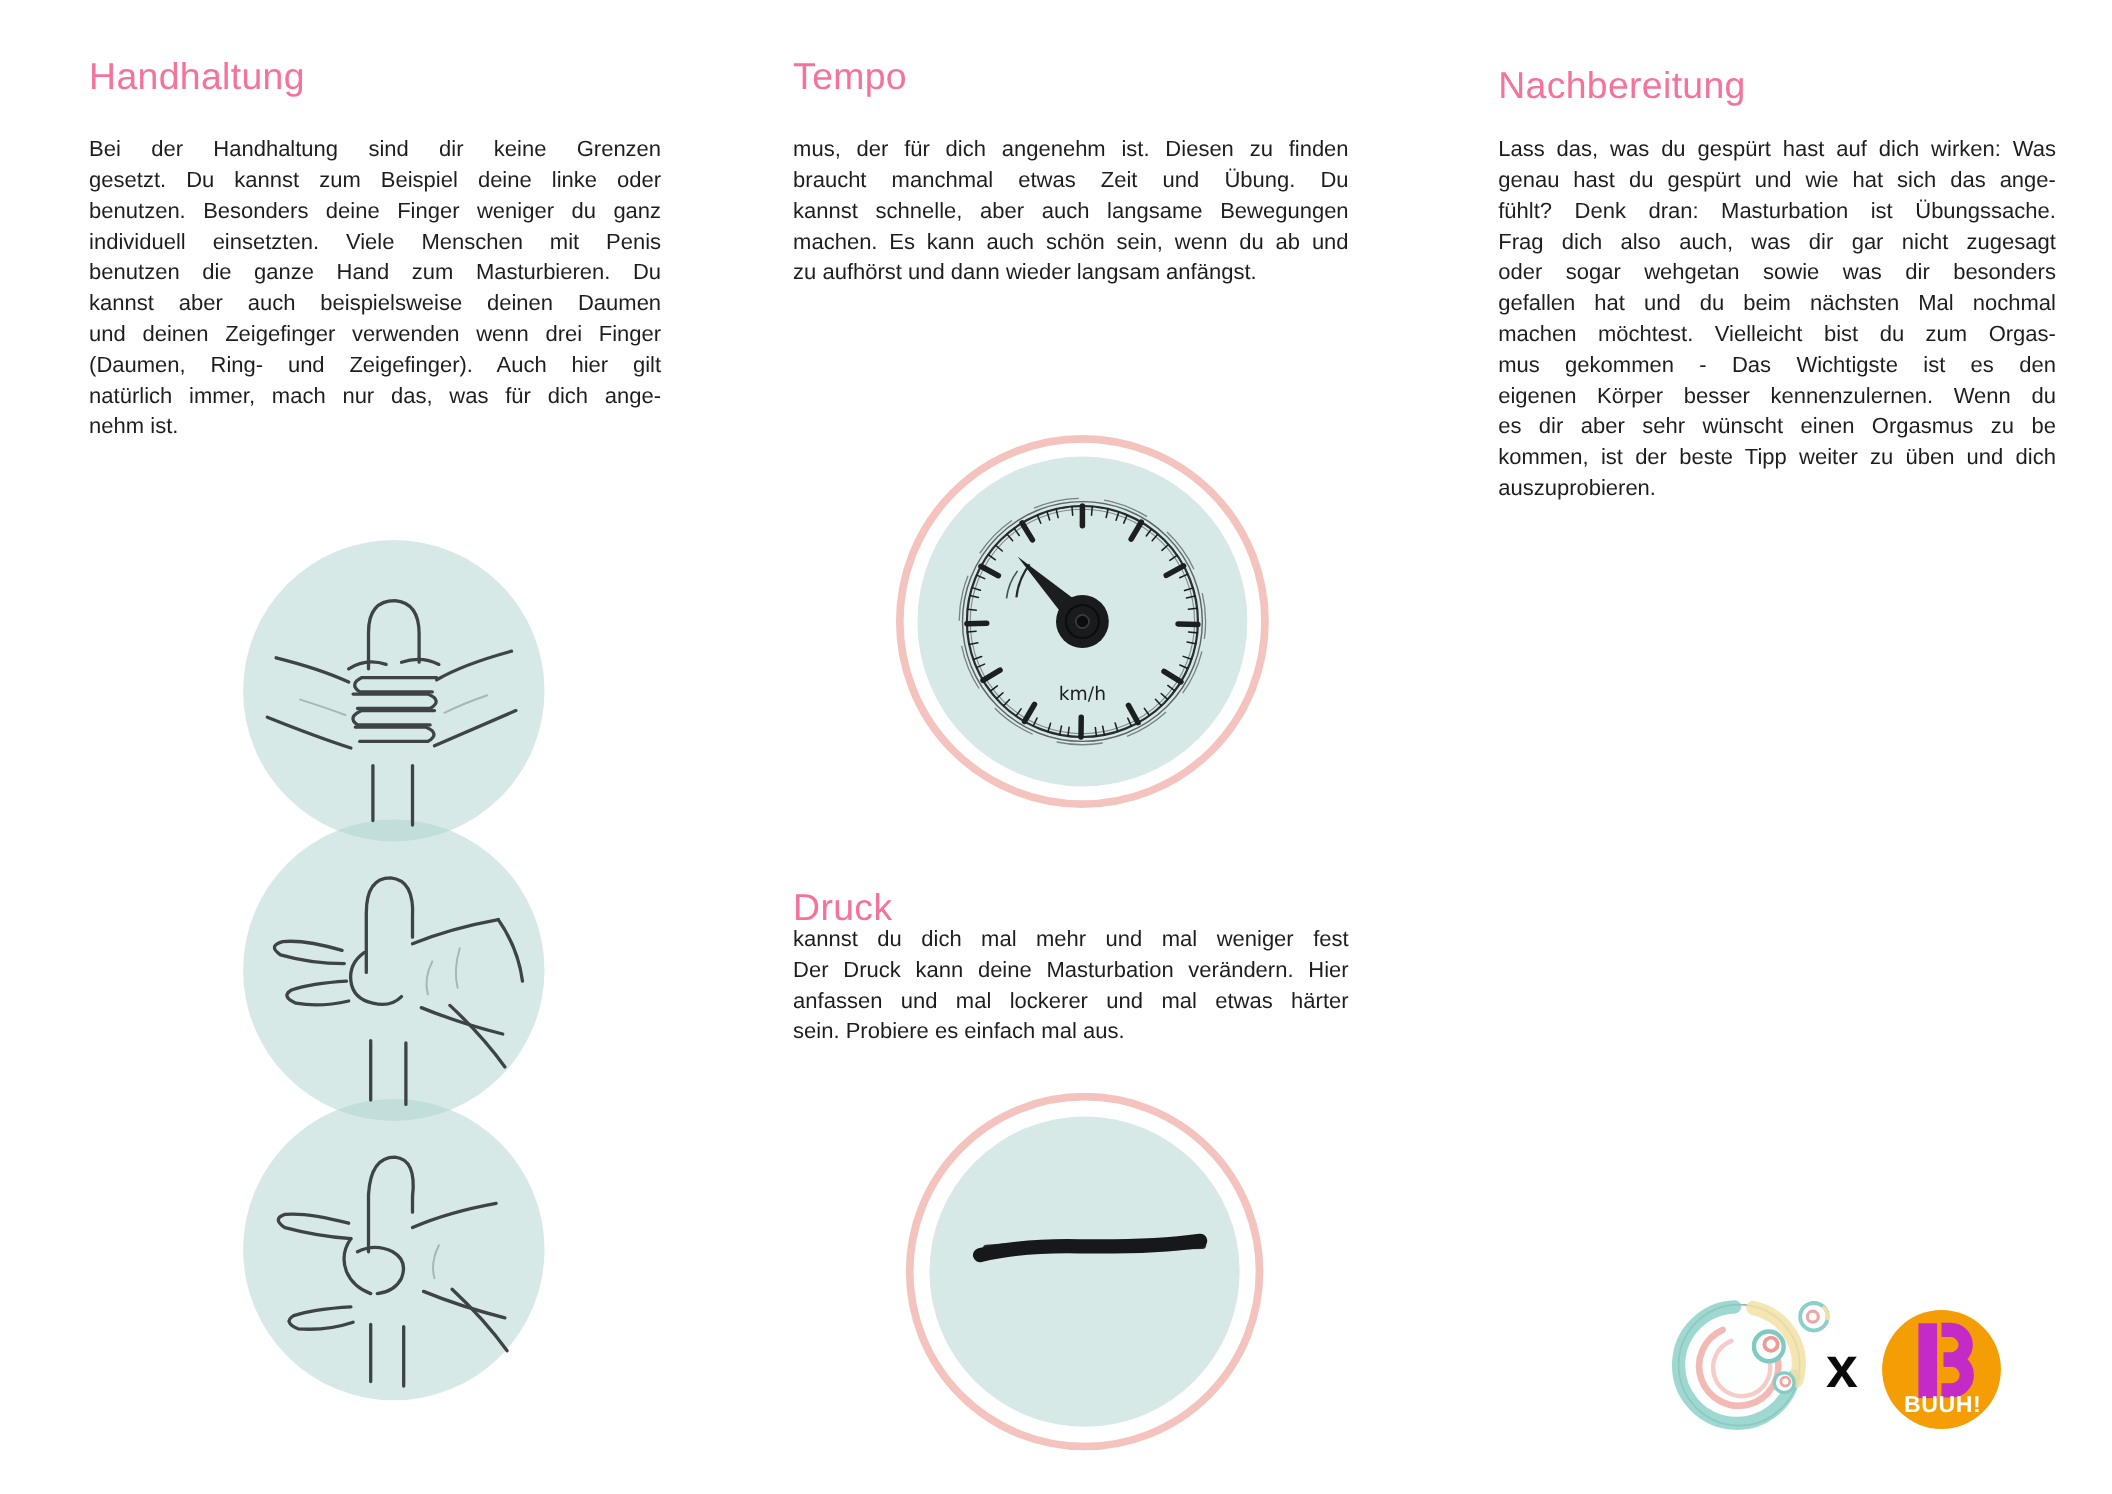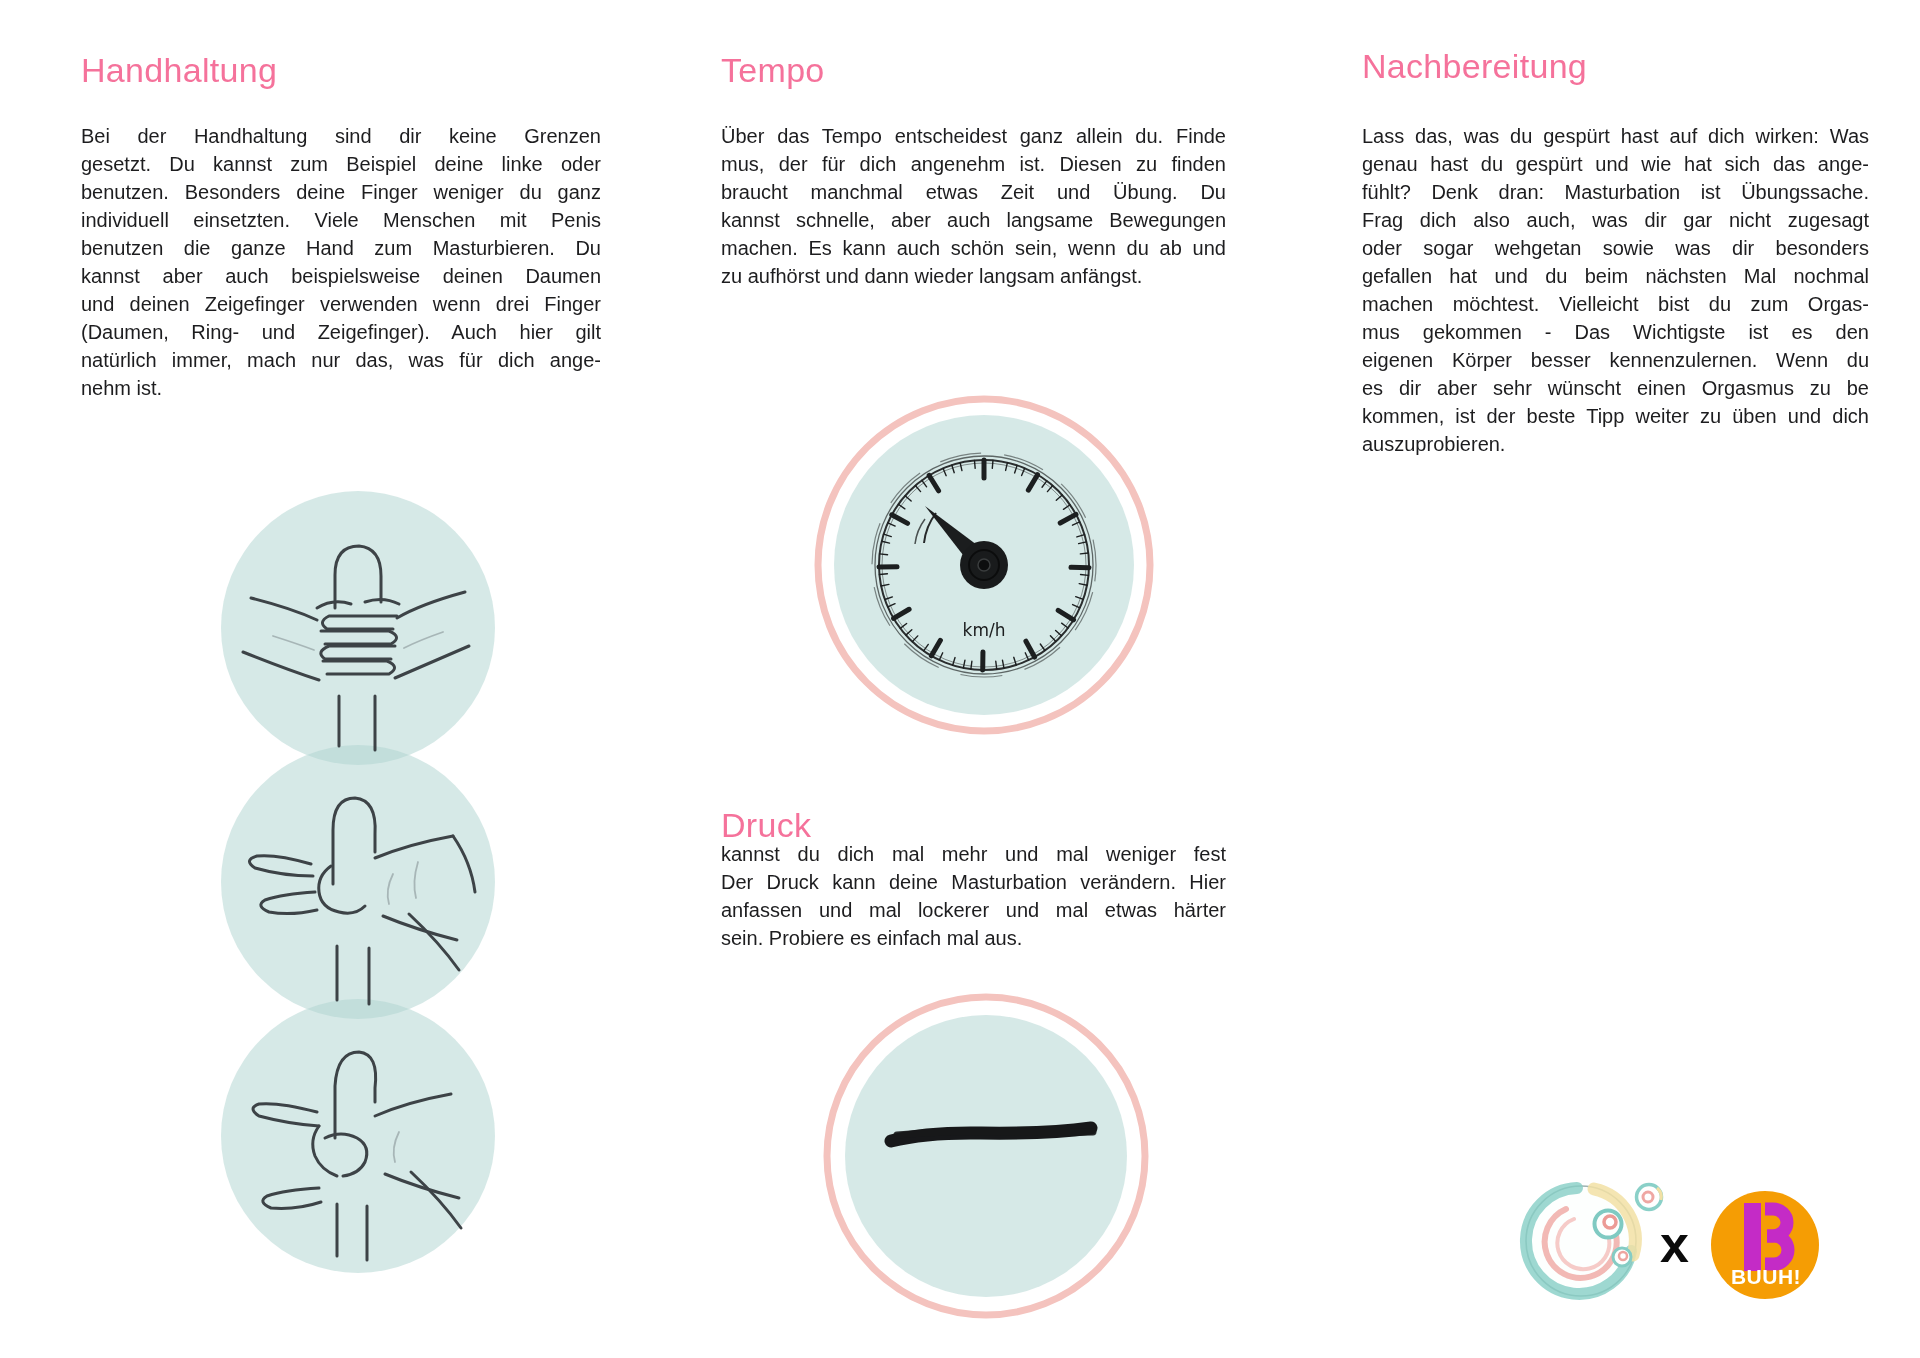--- a/index.html
+++ b/index.html
@@ -80,21 +80,20 @@
       <path class="sketch" d="M-33,2 Q-17,-6 -1,2 Q13,10 7,26 Q1,38 -15,40"></path>
       <path class="sketch" d="M93,-42 Q49,-34 17,-20"></path>
       <path class="sketch" d="M101,62 Q61,52 27,38"></path>
       <path class="sketch" d="M53,36 Q83,64 103,92"></path>
       <path class="sketch-light" d="M41,-4 Q33,12 37,26"></path>
     </g>
   </svg>
 
   <h1 class="heading" style="left:697px;top:52px;">Tempo</h1>
   <div class="para" style="left:697px;top:122px;width:505px;">
-      <div class="line">Über das Tempo entscheidest ganz allein du. Finde</div>
       <div class="line">mus, der für dich angenehm ist. Diesen zu finden</div>
       <div class="line">braucht manchmal etwas Zeit und Übung. Du</div>
       <div class="line">kannst schnelle, aber auch langsame Bewegungen</div>
       <div class="line">machen. Es kann auch schön sein, wenn du ab und</div>
       <div class="line">zu aufhörst und dann wieder langsam anfängst.</div>
     </div>
 
   <svg class="abs" style="left:788px;top:393px;" width="344" height="344" viewBox="0 0 344 344">
     <circle cx="172" cy="172" r="166" fill="none" stroke="var(--ring-pink)" stroke-width="7"></circle>
     <circle cx="172" cy="172" r="150" fill="rgba(173,212,208,0.5)"></circle>
@@ -191,21 +190,21 @@
     </defs>
     <circle cx="163" cy="163" r="159" fill="none" stroke="var(--ring-pink)" stroke-width="7"></circle>
     <circle cx="163" cy="163" r="141" fill="rgba(173,212,208,0.5)"></circle>
     <g>
       <path d="M68,148 q36,-9 90,-8 q66,1 110,-5" fill="none" stroke="#17181a" stroke-width="13" stroke-linecap="round"></path>
       <path d="M74,142 q50,-4 92,-3 q58,1 104,0" fill="none" stroke="#17181a" stroke-width="7" stroke-linecap="round" opacity=".9"></path>
       <path d="M66,175 H272" fill="none" stroke="#84898c" stroke-width="9" stroke-linecap="round" filter="url(#soft-blur)"></path>
     </g>
   </svg>
 
-  <h1 class="heading" style="left:1338px;top:48px;">Nachbereitung</h1>
+  <h1 class="heading" style="left:1338px;top:60px;">Nachbereitung</h1>
   <div class="para" style="left:1338px;top:122px;width:507px;">
       <div class="line">Lass das, was du gespürt hast auf dich wirken: Was</div>
       <div class="line">genau hast du gespürt und wie hat sich das ange-</div>
       <div class="line">fühlt? Denk dran: Masturbation ist Übungssache.</div>
       <div class="line">Frag dich also auch, was dir gar nicht zugesagt</div>
       <div class="line">oder sogar wehgetan sowie was dir besonders</div>
       <div class="line">gefallen hat und du beim nächsten Mal nochmal</div>
       <div class="line">machen möchtest. Vielleicht bist du zum Orgas-</div>
       <div class="line">mus gekommen - Das Wichtigste ist es den</div>
       <div class="line">eigenen Körper besser kennenzulernen. Wenn du</div>

